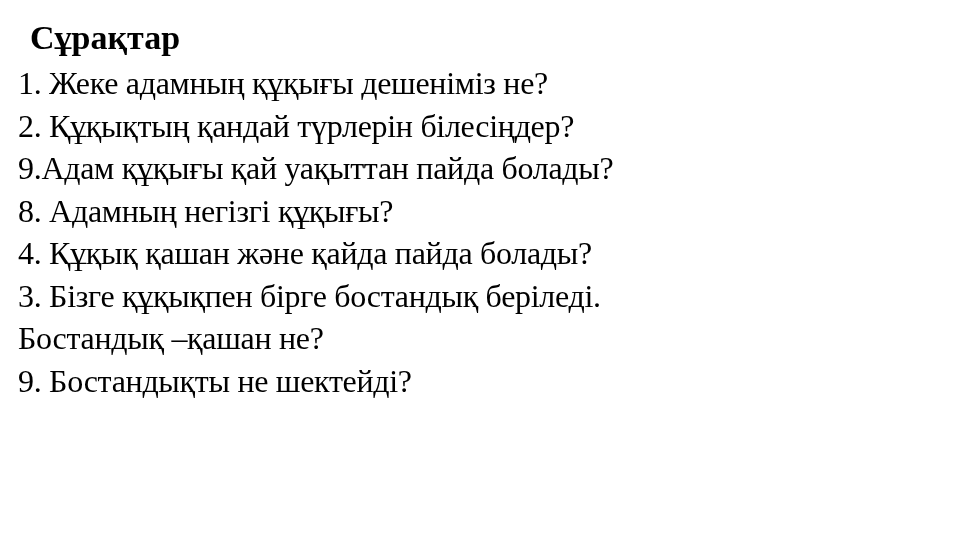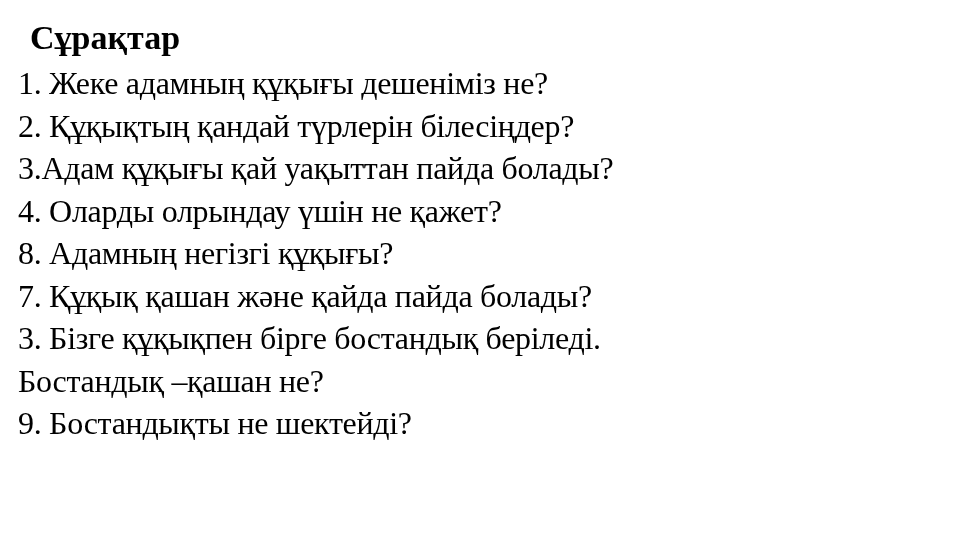--- a/index.html
+++ b/index.html
@@ -40,21 +40,20 @@
 </style>
 </head>
 <body>
 
 <div class="slide">
   <div class="slide-title">Сұрақтар</div>
 
   <div class="question-list">
     <div class="question-line">1. Жеке адамның құқығы дешеніміз не?</div>
     <div class="question-line">2. Құқықтың қандай түрлерін білесіңдер?</div>
-    <div class="question-line">3.Адам құқығы қай уақыттан пайда болады?</div>
-    <div class="question-line">4. Оларды олрындау үшін не қажет?</div>
+    <div class="question-line">9.Адам құқығы қай уақыттан пайда болады?</div>
     <div class="question-line">8. Адамның негізгі құқығы?</div>
-    <div class="question-line">7. Құқық қашан және қайда пайда болады?</div>
+    <div class="question-line">4. Құқық қашан және қайда пайда болады?</div>
     <div class="question-line">3. Бізге құқықпен бірге бостандық беріледі.</div>
     <div class="question-line">Бостандық –қашан не?</div>
     <div class="question-line">9. Бостандықты не шектейді?</div>
   </div>
 </div>
 
 </body></html>

